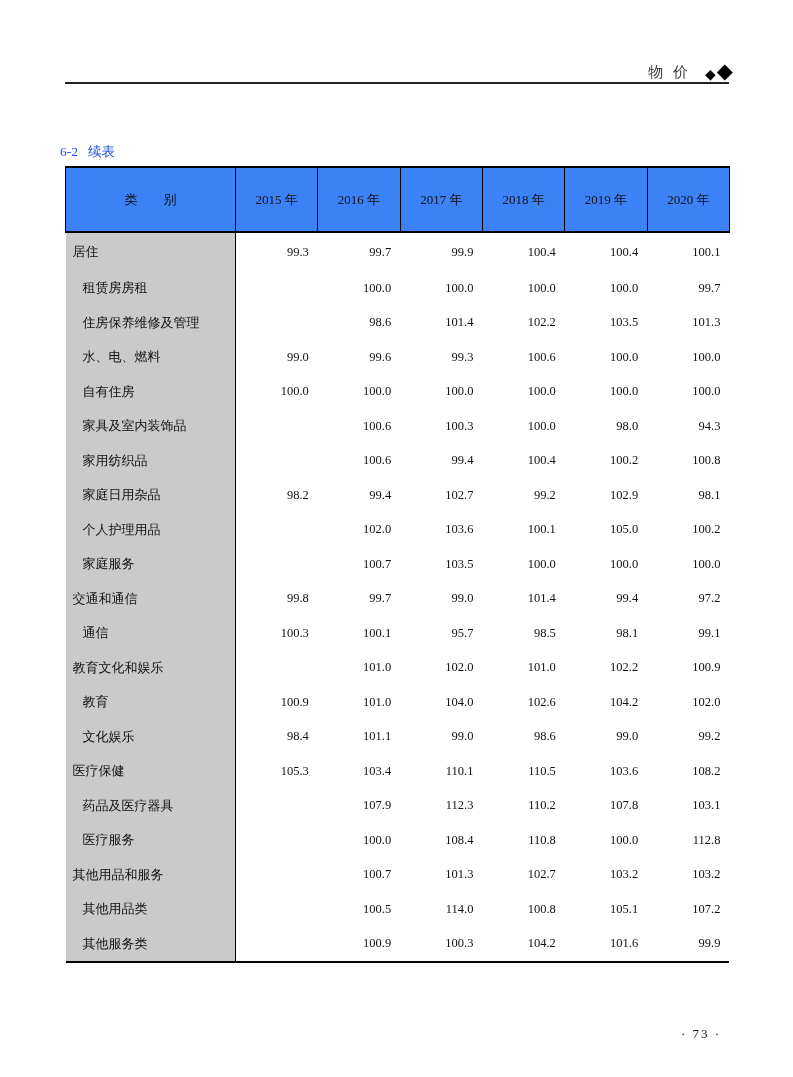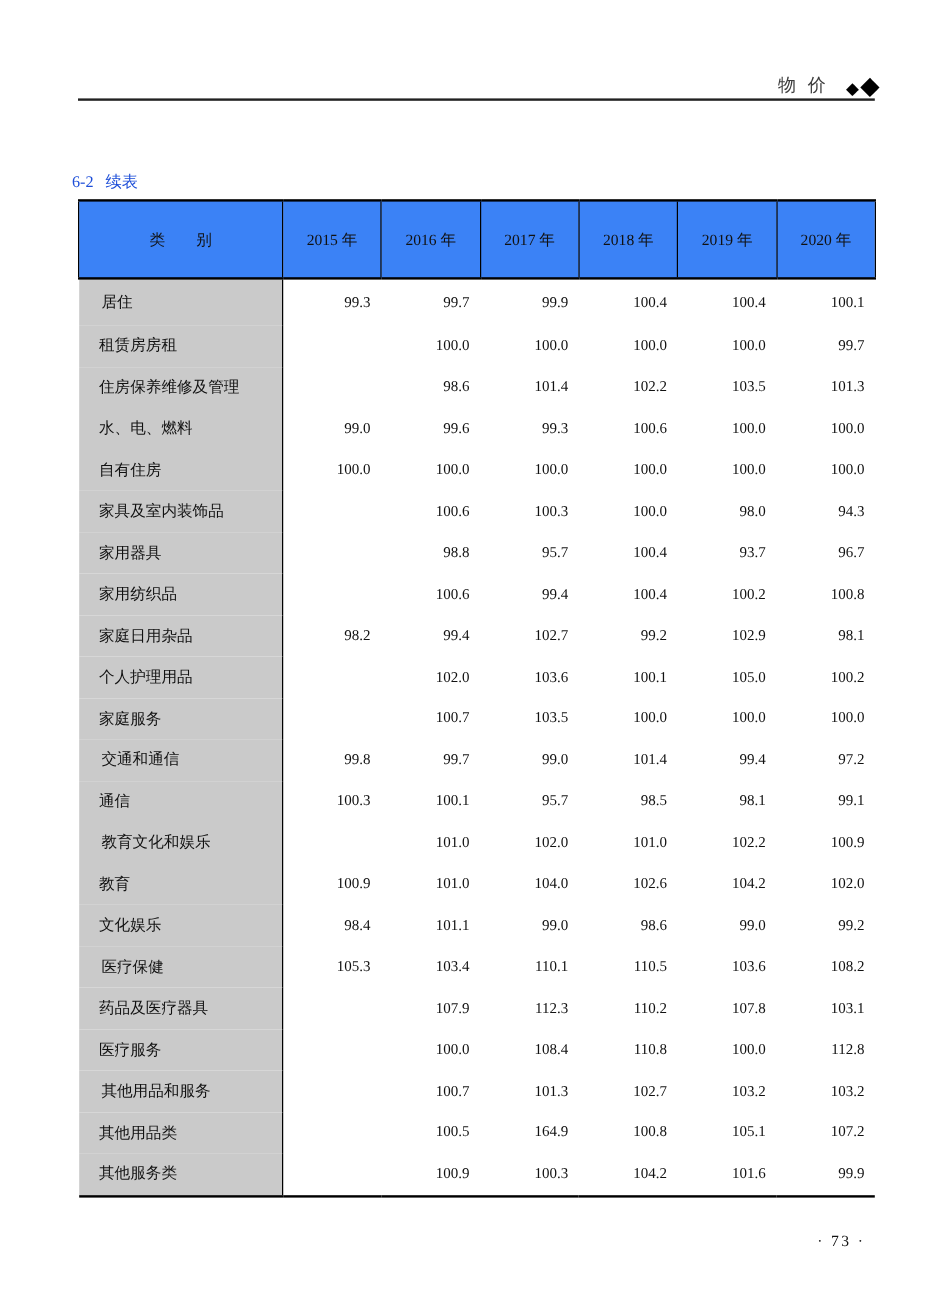--- a/index.html
+++ b/index.html
@@ -68,21 +68,21 @@
     color: #111;
   }
   .price-table tbody td {
     height: 32.5px;
     vertical-align: middle;
     border: none;
   }
   .price-table tbody td.cat {
     background: #cacaca;
     border-right: 1px solid #000;
-    padding-left: 19px;
+    padding-left: 7px;
     font-size: 13px;
   }
   .price-table tbody td.cat.sub { padding-left: 17px; }
   .price-table tbody td.num {
     text-align: right;
     padding-right: 9px;
     font-size: 12.5px;
   }
   .price-table tbody tr:last-child td { border-bottom: 2px solid #000; }
   .price-table tbody tr:first-child td { height: 36px; }
@@ -182,29 +182,20 @@
         <tr>
           <td class="cat sub">家具及室内装饰品</td>
           <td class="num"></td>
           <td class="num">100.6</td>
           <td class="num">100.3</td>
           <td class="num">100.0</td>
           <td class="num">98.0</td>
           <td class="num">94.3</td>
         </tr>
         <tr>
-          <td class="cat sub">家用器具</td>
-          <td class="num"></td>
-          <td class="num">98.8</td>
-          <td class="num">95.7</td>
-          <td class="num">100.4</td>
-          <td class="num">93.7</td>
-          <td class="num">96.7</td>
-        </tr>
-        <tr>
           <td class="cat sub">家用纺织品</td>
           <td class="num"></td>
           <td class="num">100.6</td>
           <td class="num">99.4</td>
           <td class="num">100.4</td>
           <td class="num">100.2</td>
           <td class="num">100.8</td>
         </tr>
         <tr>
           <td class="cat sub">家庭日用杂品</td>
@@ -311,21 +302,21 @@
           <td class="num">100.7</td>
           <td class="num">101.3</td>
           <td class="num">102.7</td>
           <td class="num">103.2</td>
           <td class="num">103.2</td>
         </tr>
         <tr>
           <td class="cat sub">其他用品类</td>
           <td class="num"></td>
           <td class="num">100.5</td>
-          <td class="num">164.9</td>
+          <td class="num">114.0</td>
           <td class="num">100.8</td>
           <td class="num">105.1</td>
           <td class="num">107.2</td>
         </tr>
         <tr>
           <td class="cat sub">其他服务类</td>
           <td class="num"></td>
           <td class="num">100.9</td>
           <td class="num">100.3</td>
           <td class="num">104.2</td>

